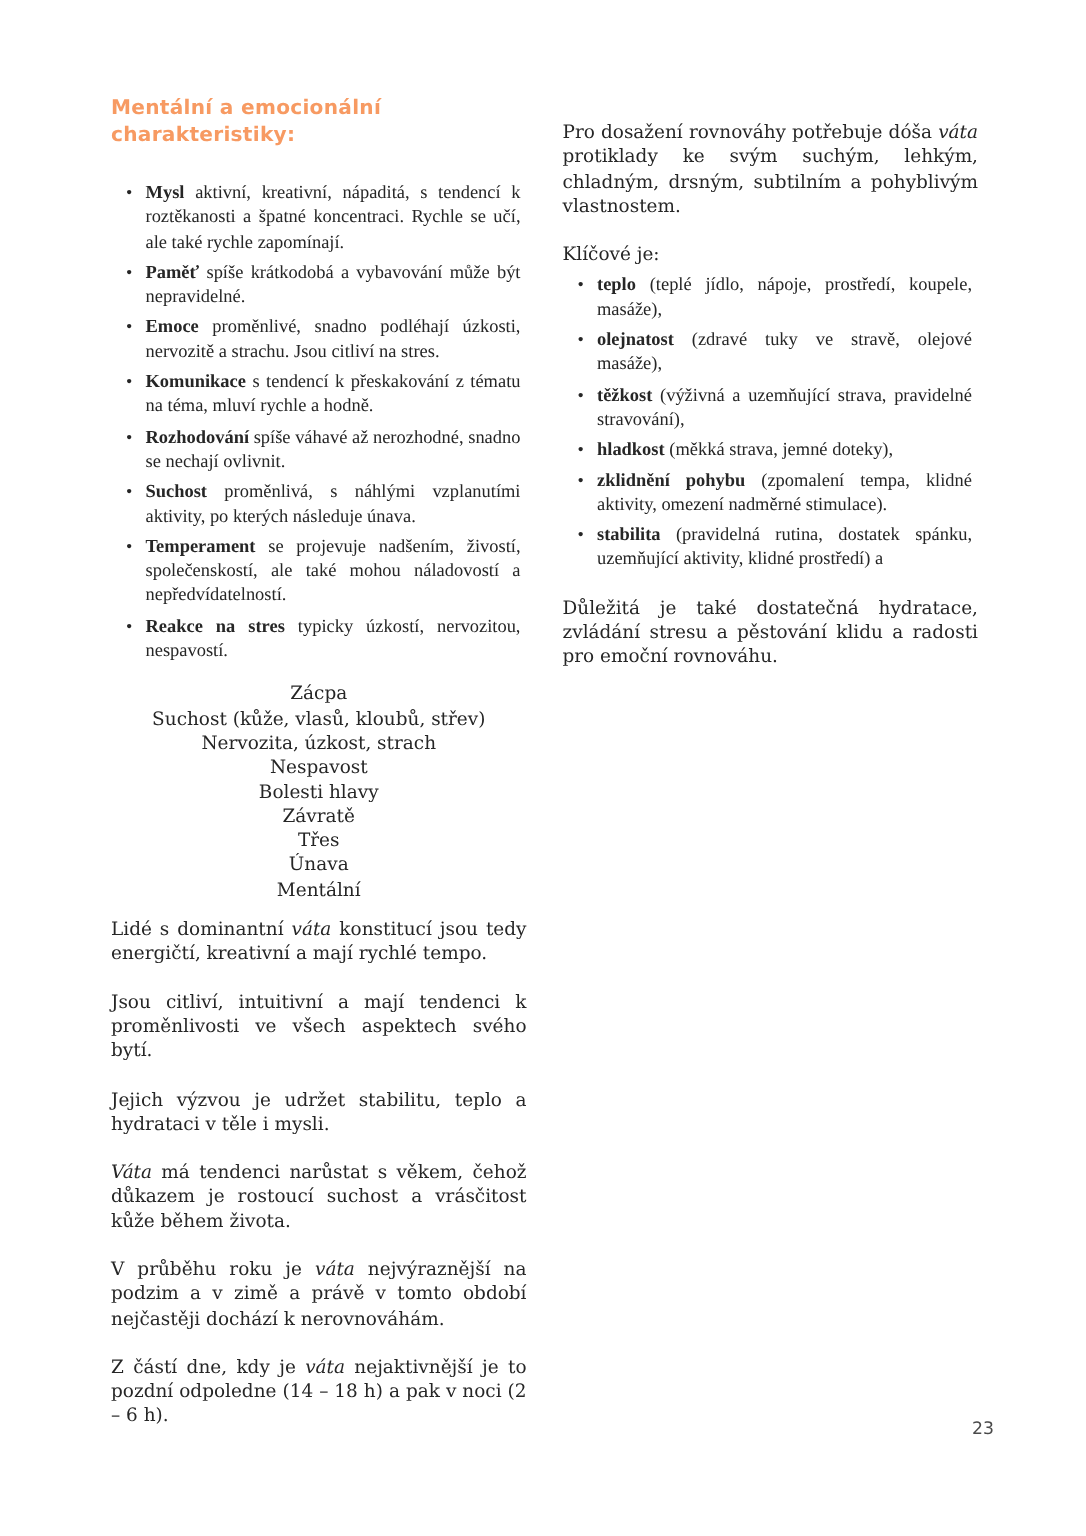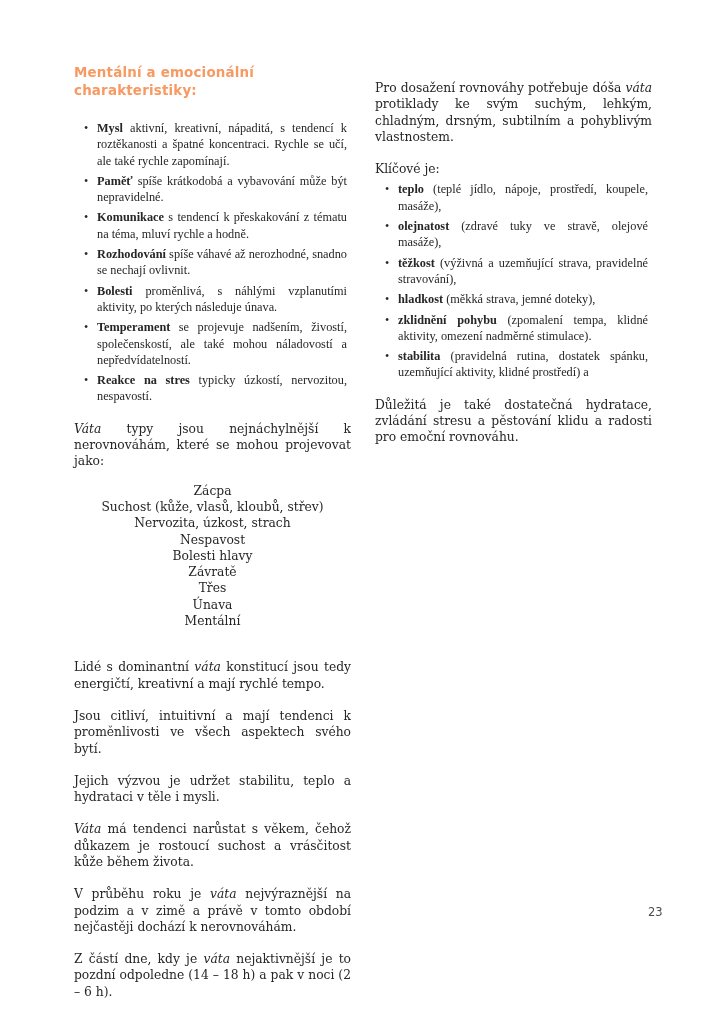--- a/index.html
+++ b/index.html
@@ -67,53 +67,53 @@
     color: #262626;
   }
   .symptom-list {
     margin-top: 13px;
     text-align: center;
   }
   .symptom-item {
     line-height: 16.3px;
   }
   .para-block p:first-child {
-    margin-top: 30px;
+    margin-top: 10px;
   }
   .b { font-weight: 700; }
   .i { font-style: italic; }
   .page-number {
     position: absolute;
     left: 648px;
-    top: 904px;
+    top: 944px;
     font-family: "DejaVu Sans", "Liberation Sans", sans-serif;
     font-size: 11.5px;
     color: #4a4a4a;
   }
 </style>
 </head>
 <body>
 
 <div class="page">
   <div class="columns">
 
     <div class="col">
       <h2 class="section-heading" style="color: rgb(247, 154, 98);">Mentální a emocionální charakteristiky:</h2>
 
       <ul class="bullets">
         <li><span class="b">Mysl</span><span> aktivní, kreativní, nápaditá, s tendencí k roztěkanosti a špatné koncentraci. Rychle se učí, ale také rychle zapomínají.</span></li>
         <li><span class="b">Paměť</span><span> spíše krátkodobá a vybavování může být nepravidelné.</span></li>
+        <li><span class="b">Emoce</span><span> proměnlivé, snadno podléhají úzkosti, nervozitě a strachu. Jsou citliví na stres.</span></li>
         <li><span class="b">Komunikace</span><span> s tendencí k přeskakování z tématu na téma, mluví rychle a hodně.</span></li>
         <li><span class="b">Rozhodování</span><span> spíše váhavé až nerozhodné, snadno se nechají ovlivnit.</span></li>
-        <li><span class="b">Bolesti</span><span> proměnlivá, s náhlými vzplanutími aktivity, po kterých následuje únava.</span></li>
+        <li><span class="b">Suchost</span><span> proměnlivá, s náhlými vzplanutími aktivity, po kterých následuje únava.</span></li>
         <li><span class="b">Temperament</span><span> se projevuje nadšením, živostí, společenskostí, ale také mohou náladovostí a nepředvídatelností.</span></li>
         <li><span class="b">Reakce na stres</span><span> typicky úzkostí, nervozitou, nespavostí.</span></li>
       </ul>
 
-      <p><span class="i">Váta</span><span> typy jsou nejnáchylnější k nerovnováhám, které se mohou projevovat jako:</span></p>
 
       <div class="symptom-list">
         <div class="symptom-item">Zácpa</div>
         <div class="symptom-item">Suchost (kůže, vlasů, kloubů, střev)</div>
         <div class="symptom-item">Nervozita, úzkost, strach</div>
         <div class="symptom-item">Nespavost</div>
         <div class="symptom-item">Bolesti hlavy</div>
         <div class="symptom-item">Závratě</div>
         <div class="symptom-item">Třes</div>
         <div class="symptom-item">Únava</div>

